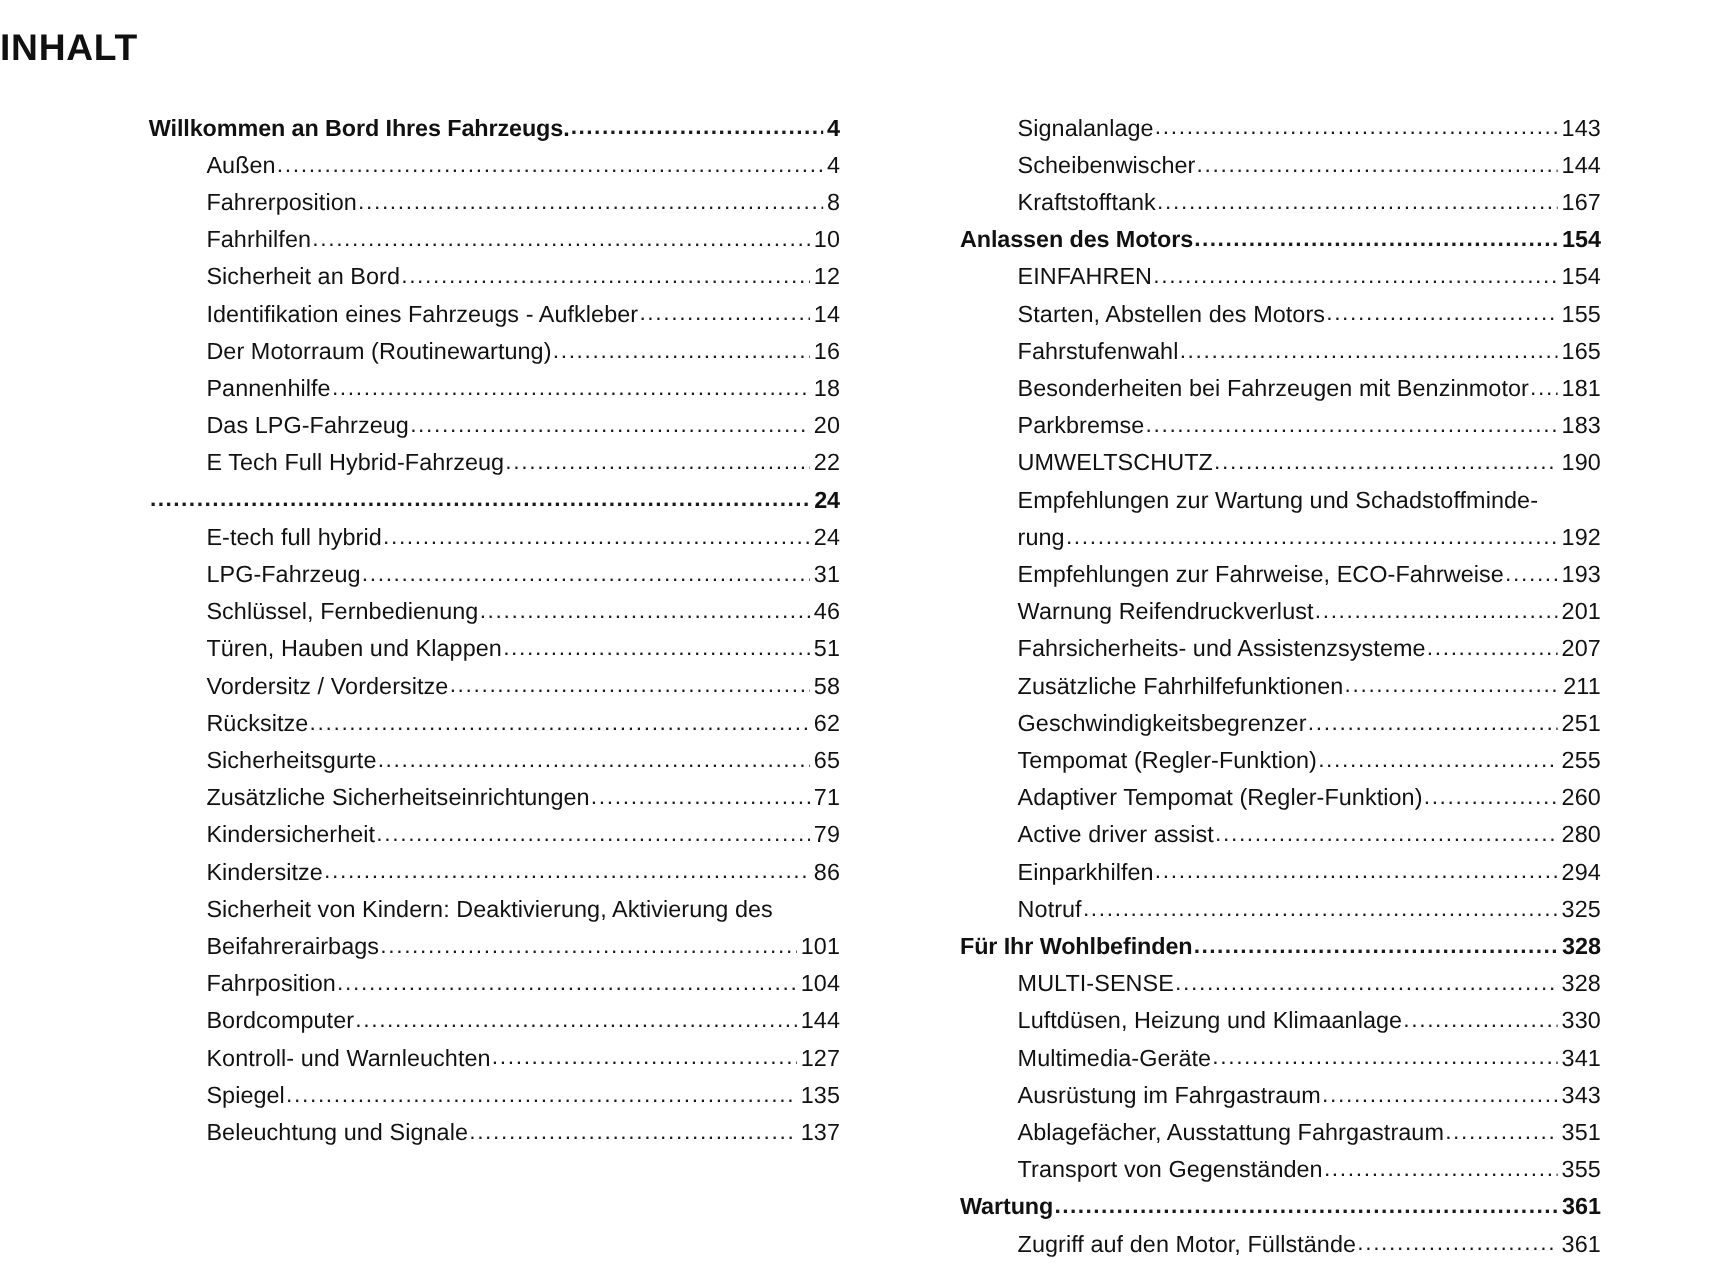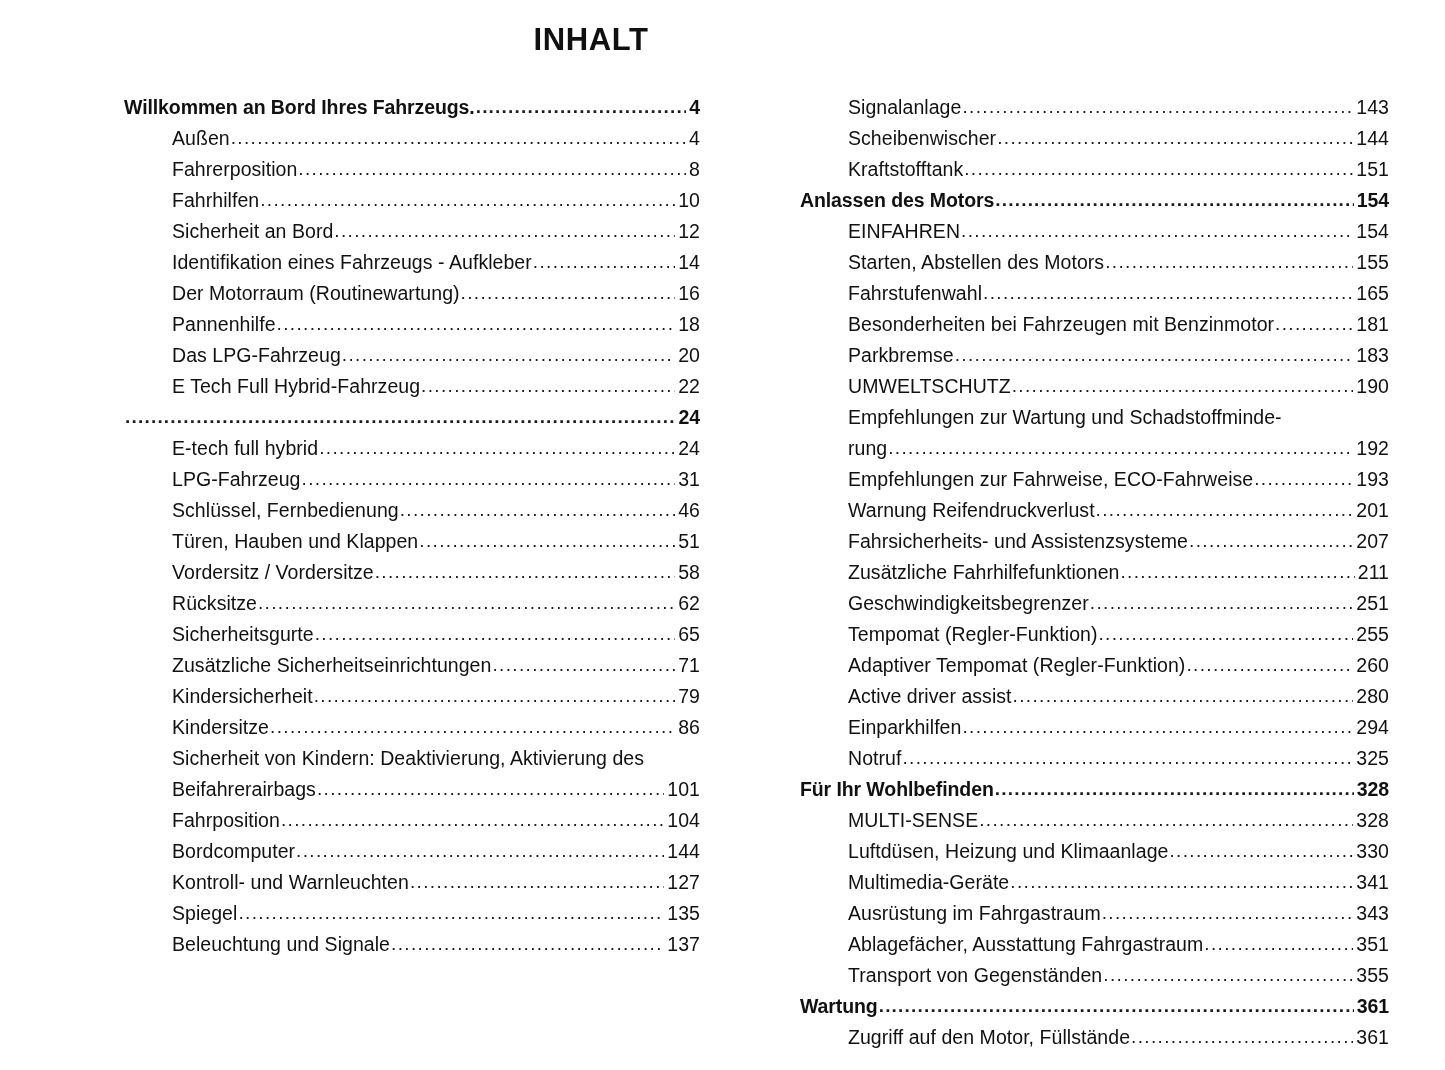--- a/index.html
+++ b/index.html
@@ -22,21 +22,20 @@
     height: 1070px;
     box-sizing: border-box;
     position: relative;
   }
 
   .page-title {
     position: absolute;
     top: 22px;
     left: 0;
     width: 1182px;
-    text-align: center;
     font-size: 31px;
     font-weight: 600;
     letter-spacing: 0.6px;
     color: #101010;
   }
 
   .columns {
     position: absolute;
     top: 92px;
     left: 0;
@@ -48,21 +47,21 @@
     box-sizing: border-box;
   }
   .col-left {
     width: 722px;
     padding-left: 124px;
     padding-right: 22px;
   }
   .col-right {
     width: 723px;
     padding-left: 78px;
-    padding-right: 56px;
+    padding-right: 111px;
   }
 
   .toc-list {
     list-style: none;
     margin: 0;
     padding: 0;
   }
 
   .toc-entry {
     display: block;
@@ -348,21 +347,21 @@
             <span class="row">
               <span class="label">Scheibenwischer</span>
               <span class="leader"></span>
               <span class="pagenum">144</span>
             </span>
           </li>
           <li class="toc-entry lvl2">
             <span class="row">
               <span class="label">Kraftstofftank</span>
               <span class="leader"></span>
-              <span class="pagenum">151</span>
+              <span class="pagenum">167</span>
             </span>
           </li>
           <li class="toc-entry lvl1">
             <span class="row">
               <span class="label">Anlassen des Motors</span>
               <span class="leader"></span>
               <span class="pagenum">154</span>
             </span>
           </li>
           <li class="toc-entry lvl2">

